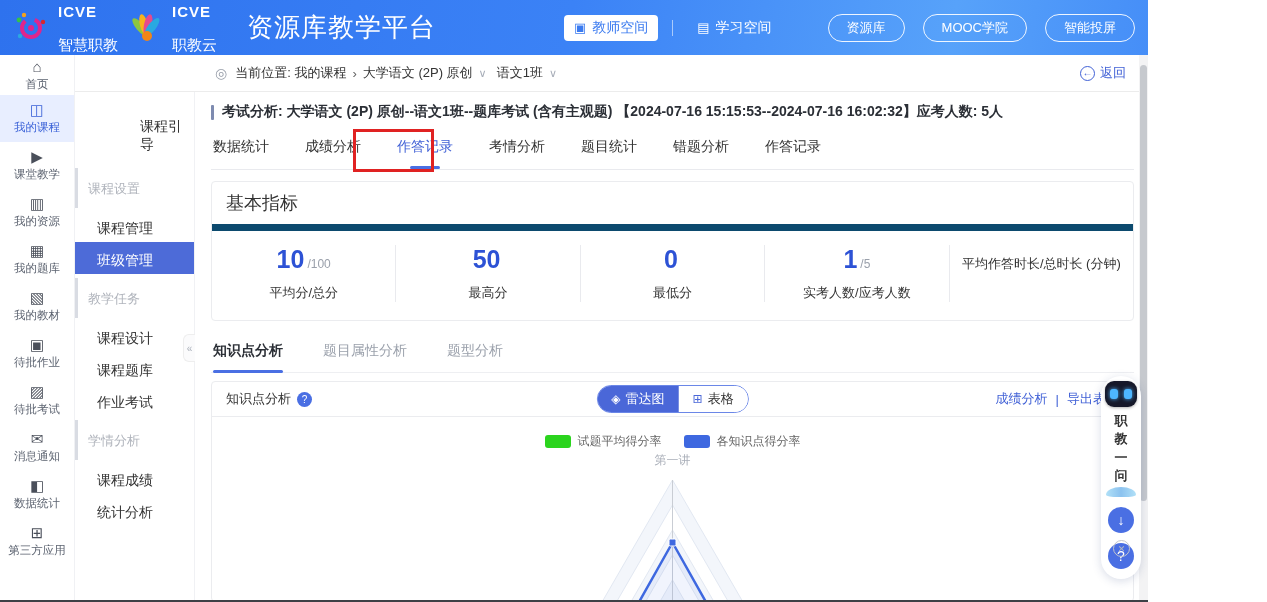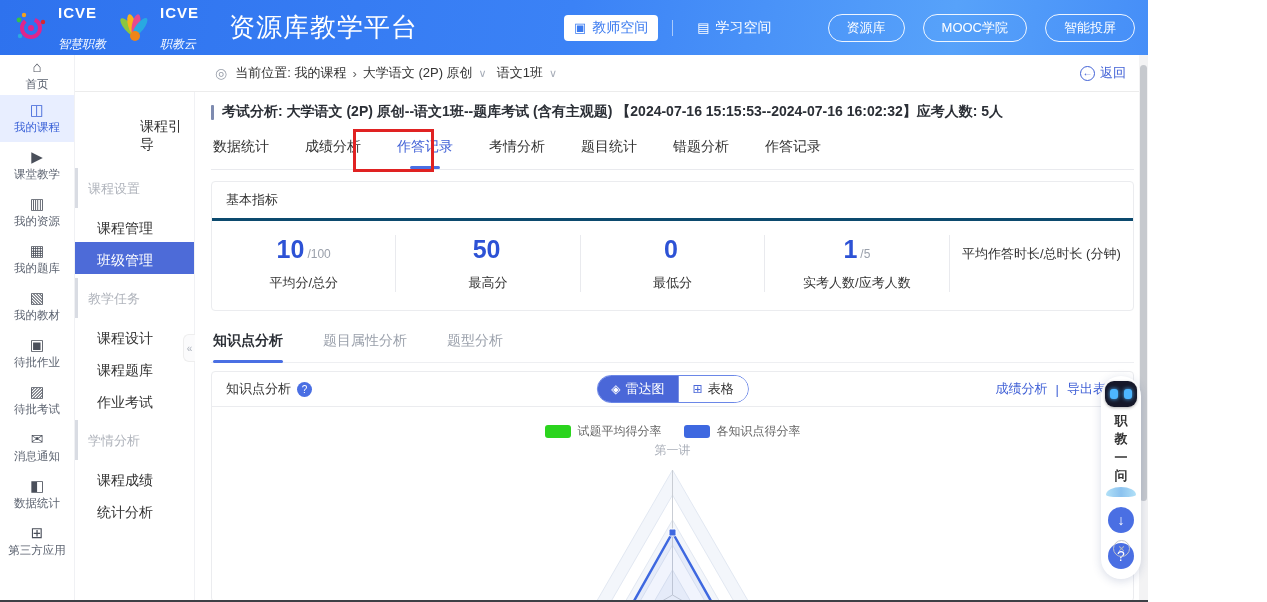--- a/index.html
+++ b/index.html
@@ -8,21 +8,21 @@
   .page { position:relative; width:1148px; height:602px; overflow:hidden; background:#fff; }
 
   
   .topbar { position:absolute; top:0; left:0; width:1267px; height:55px;
     background:linear-gradient(100deg,#2e72ee 0%,#3b82f6 45%,#57a2fa 75%,#3b82f6 100%);
     display:flex; align-items:center; padding:0 14px; color:#fff; z-index:5; }
   .logo-area { display:flex; align-items:center; gap:10px; min-width:430px; }
   .logo-badge { width:34px; height:34px; }
   .logo-text { line-height:1; }
   .logo-text .brand { font-weight:bold; font-size:15px; letter-spacing:1px; }
-  .logo-text .tagline { font-size:12px; margin-top:18px;font-style:italic; }
+  .logo-text .tagline { font-size:15px; margin-top:18px; }
   .platform-title { font-size:26px; margin-left:20px; letter-spacing:1px; }
   .space-nav { display:flex; align-items:center; gap:14px; margin-left:120px; white-space:nowrap; }
   .space { display:flex; align-items:center; gap:6px; font-size:14px; padding:4px 10px; border-radius:4px; cursor:pointer; }
   .space.active { background:#fff; color:#3b7bf0; }
   .space .sp-icon { font-size:13px; }
   .nav-divider { width:1px; height:16px; background:rgba(255,255,255,.55); }
   .top-right { margin-left:auto; display:flex; align-items:center; gap:18px; }
   .pill { border:1px solid rgba(255,255,255,.9); border-radius:15px; padding:4px 18px; font-size:13px; color:#fff; background:transparent; cursor:pointer; white-space:nowrap; }
   .avatar { width:30px; height:30px; background:#fff; border-radius:6px; display:flex; align-items:center; justify-content:center;
     color:#e0258c; font-weight:bold; font-size:20px; font-family:"DejaVu Serif",serif; }
@@ -70,21 +70,21 @@
   .exam-title { display:flex; align-items:center; gap:8px; font-size:14px; font-weight:bold; color:#2b2f36; white-space:nowrap; }
   .title-bar { width:3px; height:15px; background:#7e8bb0; border-radius:1px; flex:none; }
 
   .tabs { display:flex; gap:36px; margin-top:17px; border-bottom:1px solid #e9eaee; padding:0 0 0 2px; position:relative; }
   .tab { padding-bottom:13px; font-size:14px; color:#333; cursor:pointer; position:relative; }
   .tab.active { color:#4161d6; }
   .tab.active::after { content:""; position:absolute; left:50%; transform:translateX(-50%); bottom:0; width:30px; height:3px; background:#4a6fe3; border-radius:2px; }
   .red-annotation { position:absolute; border:3px solid #e02222; pointer-events:none; left:142px; top:-9px; width:81px; height:43px; z-index:3; }
 
   .metrics { border:1px solid #ebecef; border-radius:4px; margin-top:11px; }
-  .metrics-head { padding:9px 14px; border-bottom:3px solid #0c4a6e; font-size:13px; color:#333; }
+  .metrics-head { padding:9px 14px; border-bottom:7px solid #0c4a6e; font-size:18px; color:#333; }
   .metrics-body { display:flex; padding:14px 0 18px 0; }
   .metric { flex:1; text-align:center; border-right:1px solid #e9eaee; }
   .metric:last-child { border-right:none; }
   .metric .mval { font-size:25px; font-weight:bold; color:#2d52d5; }
   .metric .msuf { font-size:12px; color:#9aa0ab; font-weight:normal; margin-left:3px; }
   .metric .mlab { margin-top:10px; font-size:13px; color:#333; }
 
   .sub-tabs { display:flex; gap:40px; margin-top:21px; border-bottom:1px solid #eeeff2; padding-left:2px; }
   .sub-tab { padding-bottom:12px; font-size:14px; color:#9aa0ab; cursor:pointer; position:relative; }
   .sub-tab.active { color:#2b2f36; font-weight:bold; }

